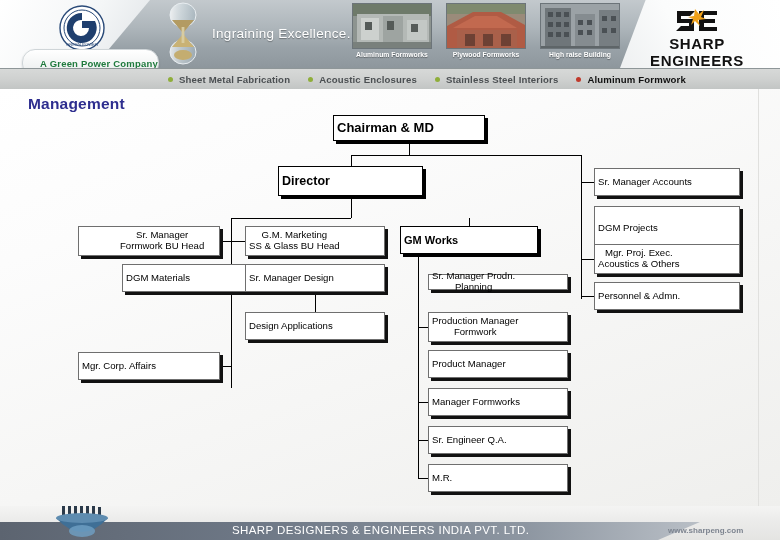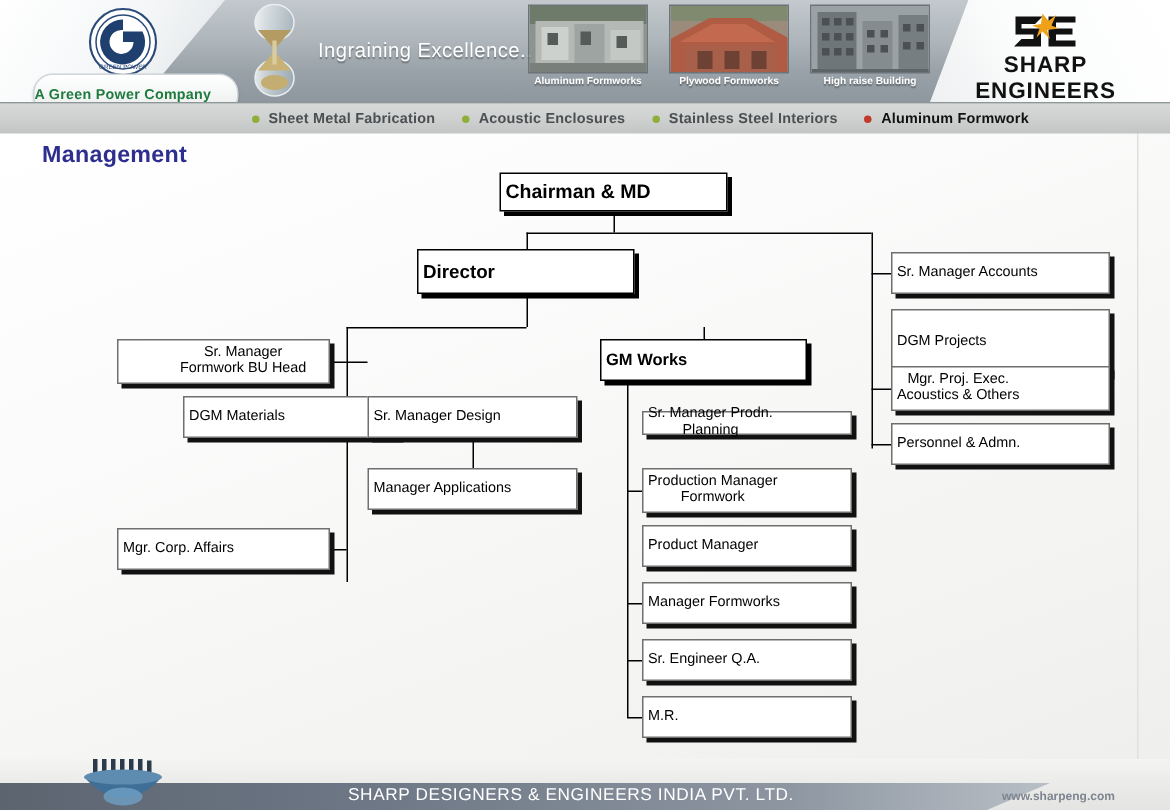--- a/index.html
+++ b/index.html
@@ -37,21 +37,21 @@
   }
   .logo-g{
     position:absolute;left:58px;top:4px;width:48px;height:48px;z-index:5;
   }
   .green-pill{
     position:absolute;left:22px;top:49px;width:135px;height:26px;z-index:7;
     background:linear-gradient(180deg,#ffffff 0%,#f2f4f4 60%,#e6e9ea 100%);
     border-radius:13px;
     border:1px solid #cfd5d8;
     box-shadow:0 1px 2px rgba(0,0,0,.18);
-    display:flex;align-items:center;justify-content:flex-start;
+    display:flex;align-items:center;justify-content:flex-end;
   }
   .green-pill span{
     color:#1f7a3d;font-size:9.5px;font-weight:bold;letter-spacing:.2px;
     font-family:"Liberation Sans", sans-serif;
   }
   .hourglass{position:absolute;left:160px;top:2px;width:46px;height:64px;z-index:5;}
   .tagline{
     position:absolute;left:212px;top:26px;z-index:6;
     color:#ffffff;font-size:13.5px;letter-spacing:.3px;
     text-shadow:0 1px 1px rgba(0,0,0,.35);
@@ -292,25 +292,29 @@
       <div class="node soft" style="left: 78px; top: 138px; width: 142px; height: 30px; font-size: 9.6px;">
         <span style="white-space: pre-line; margin-left: 38px;">Sr. Manager
 Formwork BU Head</span>
       </div>
       <div class="node soft" style="left: 78px; top: 176px; width: 144px; height: 28px; font-size: 9.6px; margin-left: 44px;">
         <span style="white-space: pre-line;">DGM Materials</span>
       </div>
       <div class="node soft" style="left: 78px; top: 264px; width: 142px; height: 28px; font-size: 9.6px;">
         <span style="white-space: pre-line;">Mgr. Corp. Affairs</span>
       </div>
+      <div class="node soft" style="left: 245px; top: 138px; width: 140px; height: 30px; font-size: 9.6px;">
+        <span style="white-space: pre-line;">G.M. Marketing
+SS &amp; Glass BU Head</span>
+      </div>
       <div class="node soft" style="left: 245px; top: 176px; width: 140px; height: 28px; font-size: 9.6px;">
         <span style="white-space: pre-line;">Sr. Manager Design</span>
       </div>
       <div class="node soft" style="left: 245px; top: 224px; width: 140px; height: 28px; font-size: 9.6px;">
-        <span style="white-space: pre-line;">Manager Applications</span>
+        <span style="white-space: pre-line;">Design Applications</span>
       </div>
       <div class="node top" style="left: 400px; top: 138px; width: 138px; height: 28px; font-size: 11px; font-weight: bold;">
         <span style="white-space: pre-line;">GM Works</span>
       </div>
       <div class="node soft" style="left: 428px; top: 186px; width: 140px; height: 16px; font-size: 9.6px;">
         <span style="white-space: pre-line;">Sr. Manager Prodn.
 Planning</span>
       </div>
       <div class="node soft" style="left: 428px; top: 224px; width: 140px; height: 30px; font-size: 9.6px;">
         <span style="white-space: pre-line;">Production Manager

